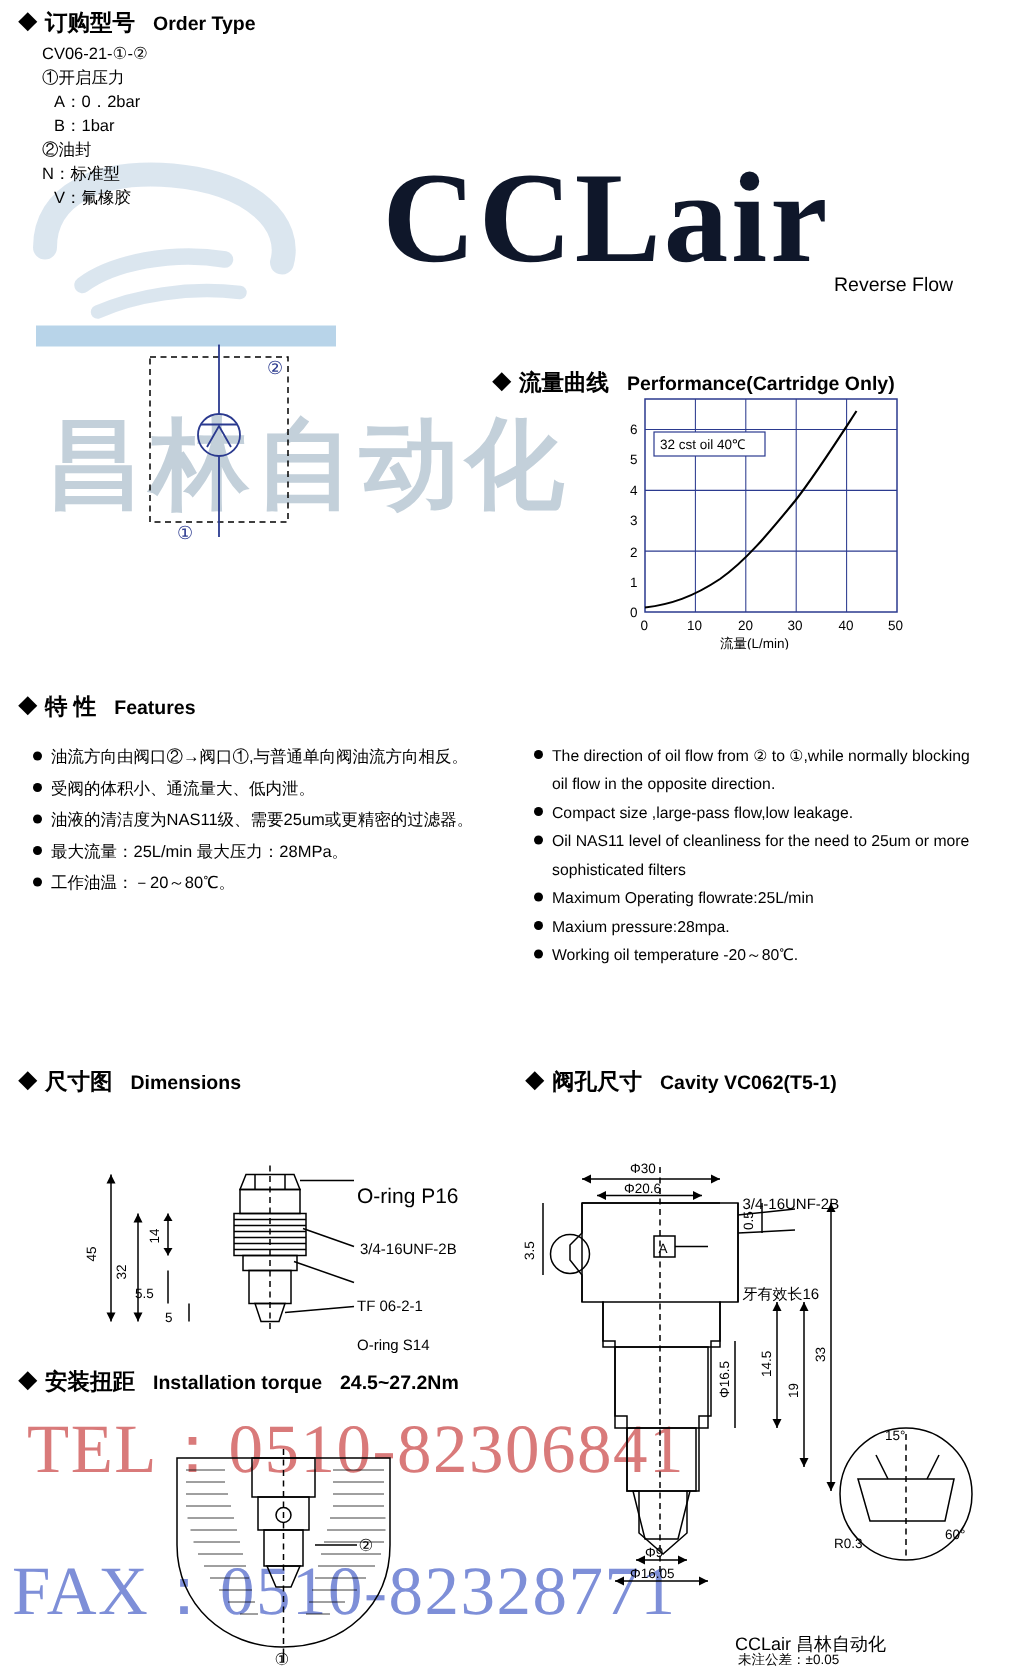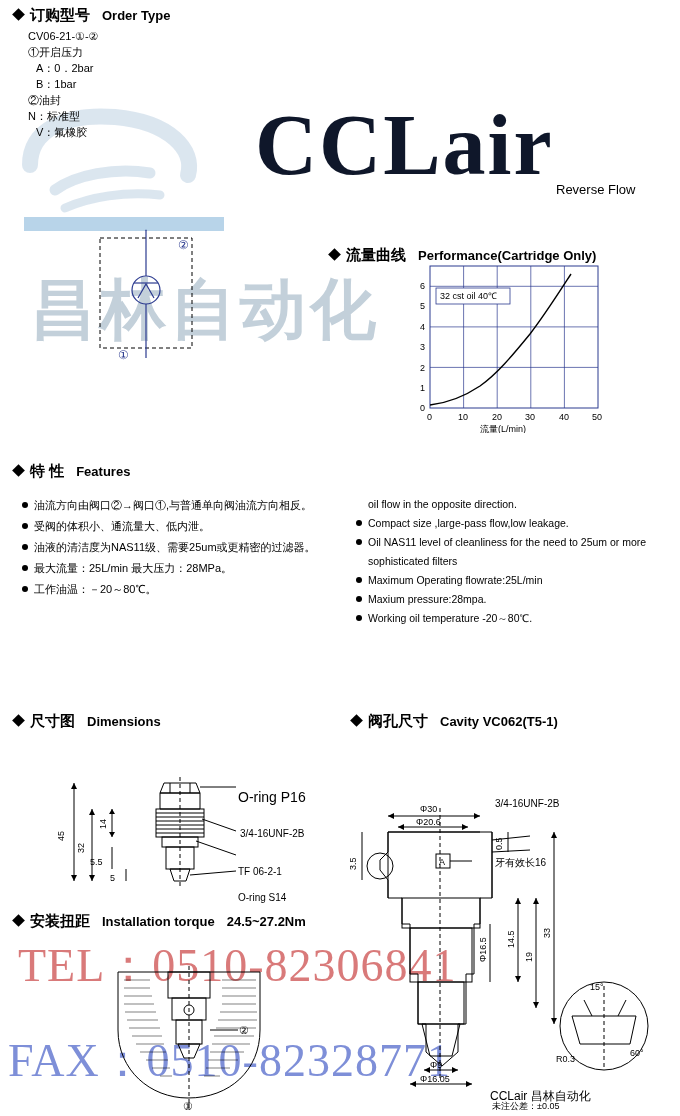--- a/index.html
+++ b/index.html
@@ -206,20 +206,21 @@
 
   <div class="feat-col" style="left:22px; top:495px; width:330px;">
     <div class="li"><span class="bullet"></span><span>油流方向由阀口②→阀口①,与普通单向阀油流方向相反。</span></div>
     <div class="li"><span class="bullet"></span><span>受阀的体积小、通流量大、低内泄。</span></div>
     <div class="li"><span class="bullet"></span><span>油液的清洁度为NAS11级、需要25um或更精密的过滤器。</span></div>
     <div class="li"><span class="bullet"></span><span>最大流量：25L/min    最大压力：28MPa。</span></div>
     <div class="li"><span class="bullet"></span><span>工作油温：－20～80℃。</span></div>
   </div>
 
   <div class="feat-col feat-right" style="left:356px; top:495px; width:320px;">
+    <div class="li2"><span class="bullet"></span><span>The direction of oil flow from ② to ①,while normally blocking</span></div>
     <div class="sub">oil flow in the opposite direction.</div>
     <div class="li2"><span class="bullet"></span><span>Compact size ,large-pass flow,low leakage.</span></div>
     <div class="li2"><span class="bullet"></span><span>Oil NAS11 level of cleanliness for the need to 25um or more</span></div>
     <div class="sub">sophisticated filters</div>
     <div class="li2"><span class="bullet"></span><span>Maximum Operating flowrate:25L/min</span></div>
     <div class="li2"><span class="bullet"></span><span>Maxium pressure:28mpa.</span></div>
     <div class="li2"><span class="bullet"></span><span>Working oil temperature -20～80℃.</span></div>
   </div>
 
   <div class="head" style="left:14px; top:712px;">
@@ -336,21 +337,21 @@
       <line x1="79" y1="140" x2="79" y2="148" class="ln"></line>
     </svg>
   </div>
   <div class="txt" style="left:239px; top:1024px; font-size:11px;">②</div>
   <div class="txt" style="left:183px; top:1100px; font-size:11px;">①</div>
 
   <div class="head" style="left:352px; top:712px;">
     <span class="diamond"></span><span>阀孔尺寸</span><span class="en">Cavity VC062(T5-1)</span>
   </div>
 
-  <div class="sym-box" style="left:340px; top:794px;">
+  <div class="sym-box" style="left:340px; top:764px;">
     <svg width="330" height="300" viewBox="0 0 330 300">
 
       <line x1="48" y1="38" x2="140" y2="38" class="ln"></line>
 
       <line x1="48" y1="22" x2="140" y2="22" class="ln"></line>
       <path d="M48,22 l6,-3 l0,6 z" fill="#000"></path>
       <path d="M140,22 l-6,-3 l0,6 z" fill="#000"></path>
       <text class="lbl" x="80" y="18">Φ30</text>
 
       <line x1="58" y1="33" x2="128" y2="33" class="ln"></line>

